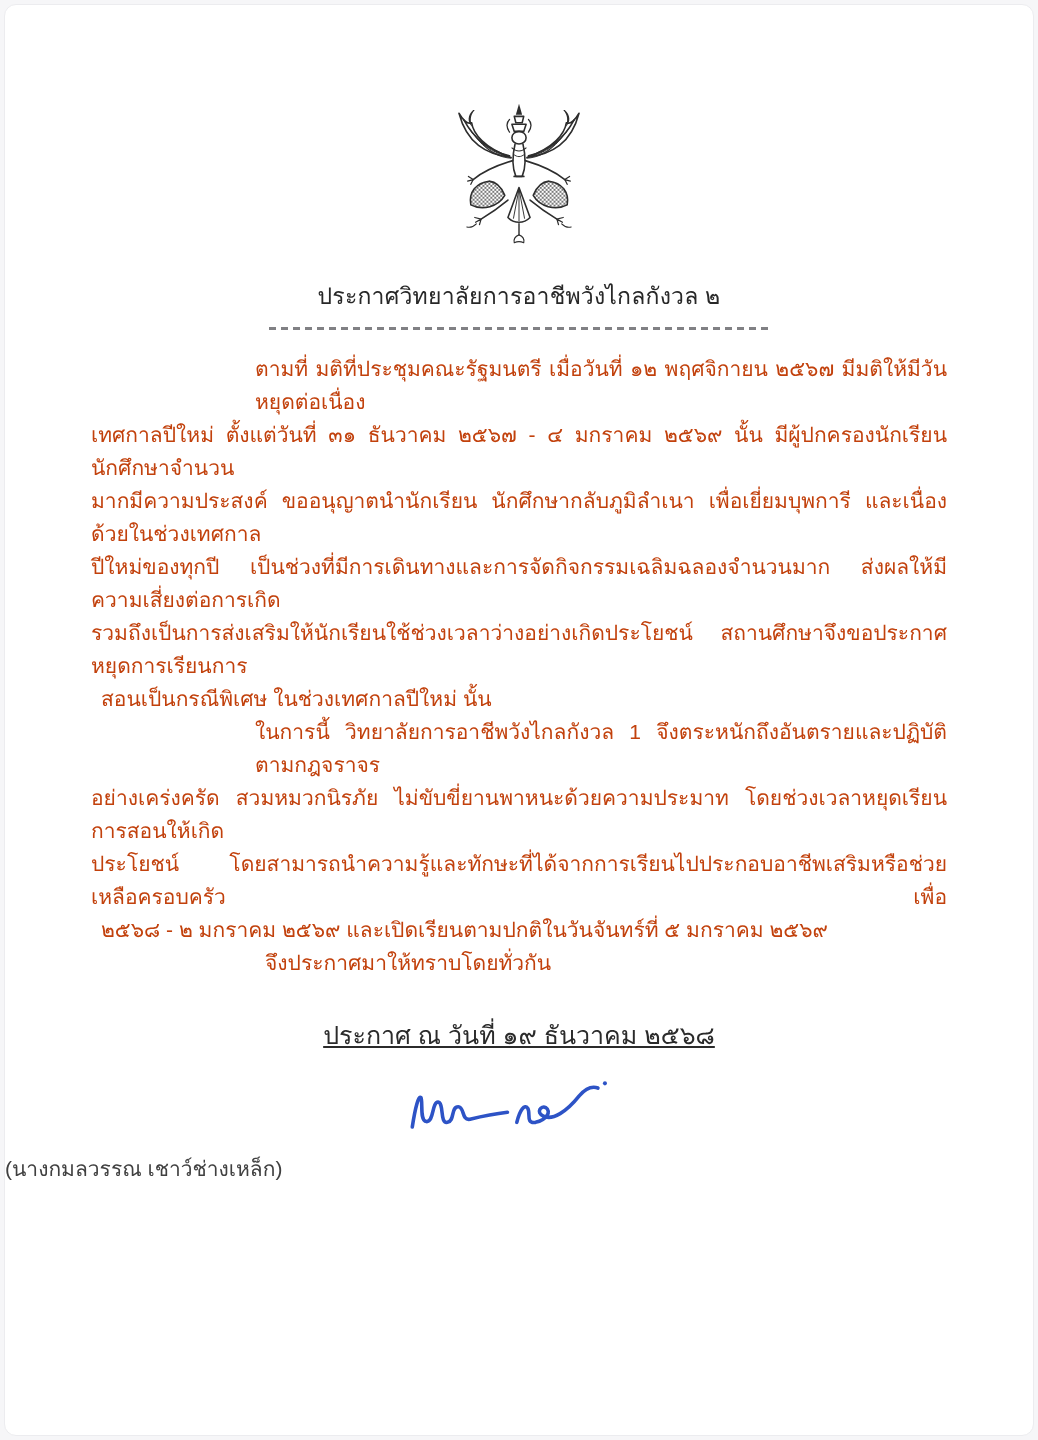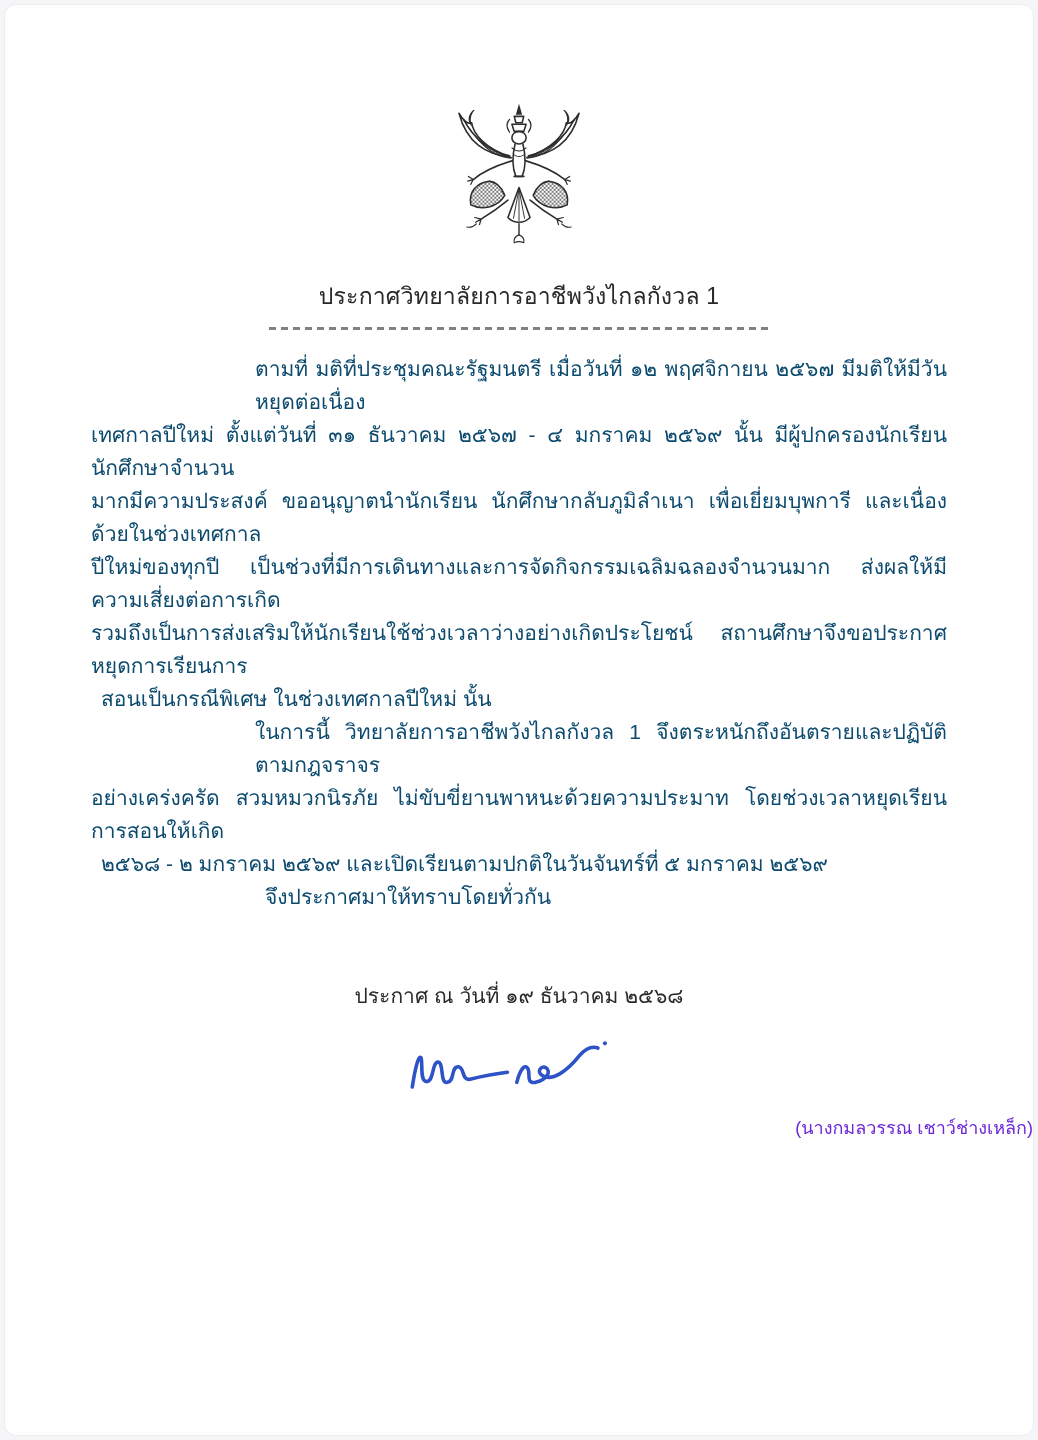--- a/index.html
+++ b/index.html
@@ -34,43 +34,44 @@
     width: 500px;
     height: 3px;
     margin: 14px auto 0 auto;
     background: repeating-linear-gradient(90deg, #6a6a6e 0 7px, transparent 7px 12px);
     opacity: 0.85;
   }
   .body-block {
     margin: 22px 86px 0 86px;
     font-size: 21px;
     line-height: 33px;
-    color: #0c4a6e;
+    color: #c2410c;
   }
   .line { text-align: justify; text-align-last: justify; }
   .line.last { text-align-last: left; margin-left: 10px; }
   .line.indent { padding-left: 164px; }
   .announce-date {
-    margin-top: 66px;
+    margin-top: 40px;
     text-align: center;
-    font-size: 21px;
+    font-size: 25px;
     line-height: 33px;
     color: #2b2b2b;
+    text-decoration: underline;
   }
   .signature-wrap {
     margin: 22px auto 0 auto;
     width: 250px;
     height: 78px;
     transform: translateX(-10px);
   }
   .signer-name, .signer-title {
-    text-align: right;
-    font-size: 18px;
+    text-align: left;
+    font-size: 21px;
     line-height: 33px;
-    color: #6d28d9;
+    color: #404040;
   }
 </style>
 </head>
 <body>
 
 <div class="page">
 
   <svg class="emblem" viewBox="0 0 200 200" aria-hidden="true">
     <defs>
       <pattern id="hatch" width="5" height="5" patternUnits="userSpaceOnUse">
@@ -115,33 +116,34 @@
 
       <path d="M94 98 h12" stroke-width="2.4"></path>
 
       <path d="M100 112 L86 150 C94 158 106 158 114 150 Z"></path>
       <path d="M100 114 L93 151 M100 114 L100 154 M100 114 L107 151" stroke-width="1.2"></path>
       <path d="M100 158 L100 172" stroke-width="1.8"></path>
       <path d="M100 172 c-5 2 -7 6 -6 10 c4 -2 8 -2 12 0 c1 -4 -1 -8 -6 -10 Z" stroke-width="1.4"></path>
     </g>
   </svg>
 
-  <div class="title-line">ประกาศวิทยาลัยการอาชีพวังไกลกังวล 1</div>
+  <div class="title-line">ประกาศวิทยาลัยการอาชีพวังไกลกังวล ๒</div>
 
   <div class="separator"></div>
 
   <div class="body-block">
       <div class="line indent">ตามที่ มติที่ประชุมคณะรัฐมนตรี เมื่อวันที่ ๑๒ พฤศจิกายน ๒๕๖๗ มีมติให้มีวันหยุดต่อเนื่อง</div>
       <div class="line">เทศกาลปีใหม่ ตั้งแต่วันที่ ๓๑ ธันวาคม ๒๕๖๗ - ๔ มกราคม ๒๕๖๙ นั้น มีผู้ปกครองนักเรียน นักศึกษาจำนวน</div>
       <div class="line">มากมีความประสงค์ ขออนุญาตนำนักเรียน นักศึกษากลับภูมิลำเนา เพื่อเยี่ยมบุพการี และเนื่องด้วยในช่วงเทศกาล</div>
       <div class="line">ปีใหม่ของทุกปี เป็นช่วงที่มีการเดินทางและการจัดกิจกรรมเฉลิมฉลองจำนวนมาก ส่งผลให้มีความเสี่ยงต่อการเกิด</div>
       <div class="line">รวมถึงเป็นการส่งเสริมให้นักเรียนใช้ช่วงเวลาว่างอย่างเกิดประโยชน์ สถานศึกษาจึงขอประกาศ หยุดการเรียนการ</div>
       <div class="line last">สอนเป็นกรณีพิเศษ ในช่วงเทศกาลปีใหม่ นั้น</div>
       <div class="line indent">ในการนี้ วิทยาลัยการอาชีพวังไกลกังวล 1 จึงตระหนักถึงอันตรายและปฏิบัติตามกฎจราจร</div>
       <div class="line">อย่างเคร่งครัด สวมหมวกนิรภัย ไม่ขับขี่ยานพาหนะด้วยความประมาท โดยช่วงเวลาหยุดเรียนการสอนให้เกิด</div>
+      <div class="line">ประโยชน์ โดยสามารถนำความรู้และทักษะที่ได้จากการเรียนไปประกอบอาชีพเสริมหรือช่วยเหลือครอบครัว เพื่อ</div>
       <div class="line last">๒๕๖๘ - ๒ มกราคม ๒๕๖๙ และเปิดเรียนตามปกติในวันจันทร์ที่ ๕ มกราคม ๒๕๖๙</div>
       <div class="line indent last">จึงประกาศมาให้ทราบโดยทั่วกัน</div>
     </div>
 
   <div class="announce-date">ประกาศ ณ วันที่ ๑๙ ธันวาคม ๒๕๖๘</div>
 
   <div class="signature-wrap">
     <svg viewBox="0 0 280 100" width="250" height="78" aria-hidden="true">
       <g stroke="#2d53c6" fill="none" stroke-width="4.6" stroke-linecap="round" stroke-linejoin="round">
         <path d="M16 68 C20 42 24 28 27 30 C30 34 25 60 34 61 C44 62 41 36 49 36 C57 37 51 64 61 62 C71 60 65 42 75 42 C83 42 79 60 90 58 C106 54 120 51 138 49"></path>

